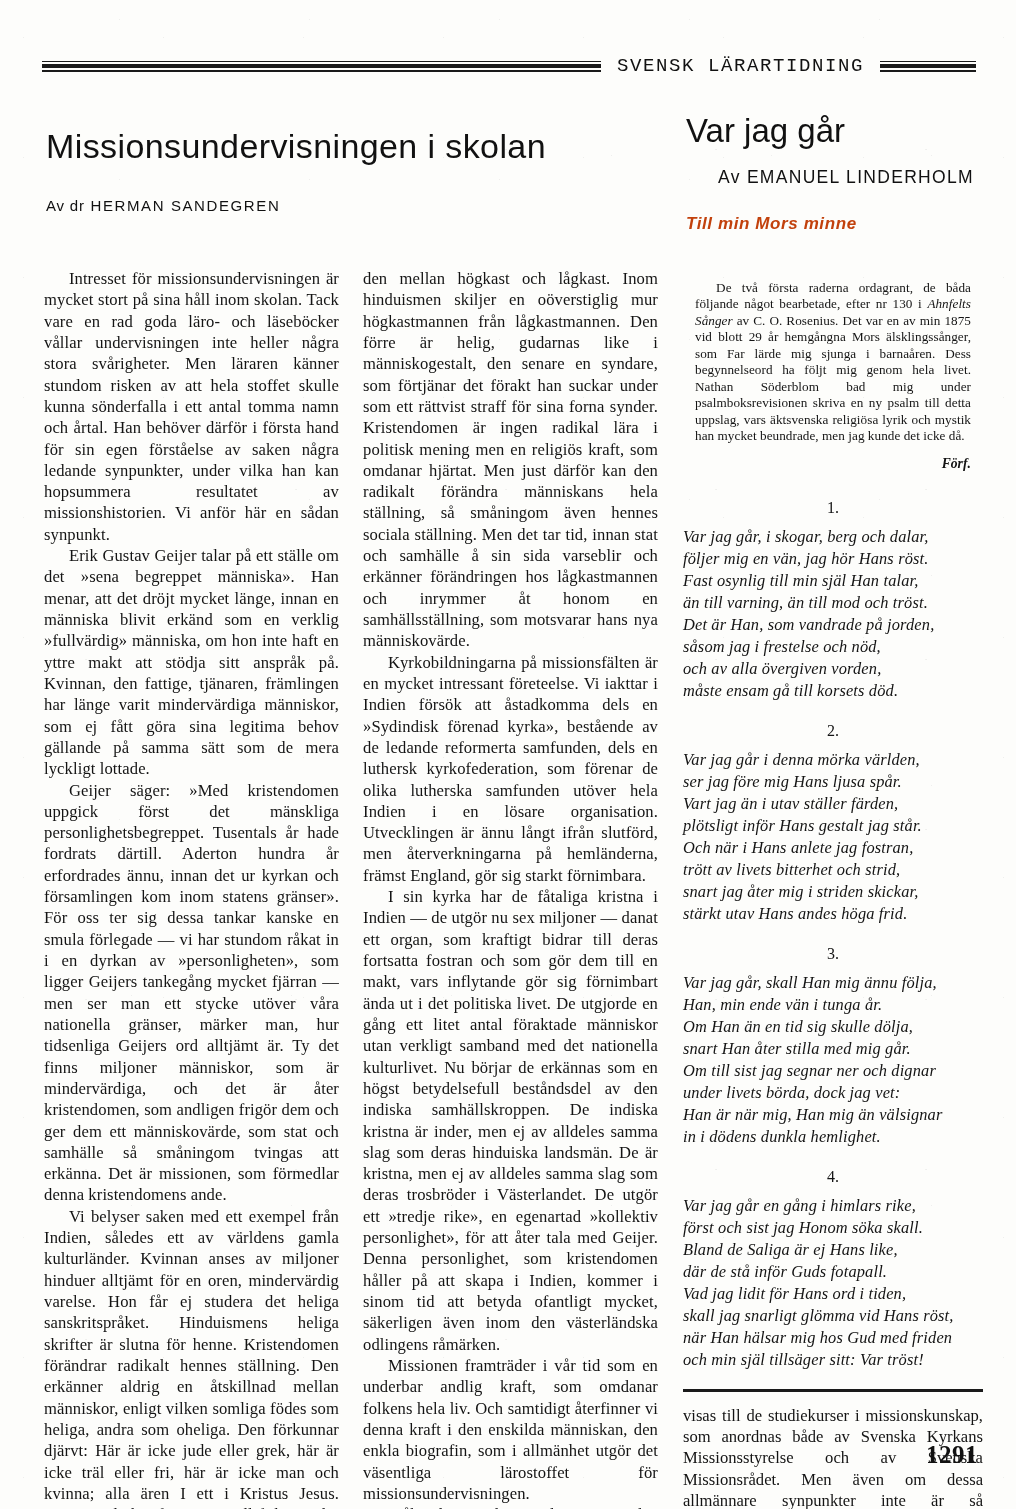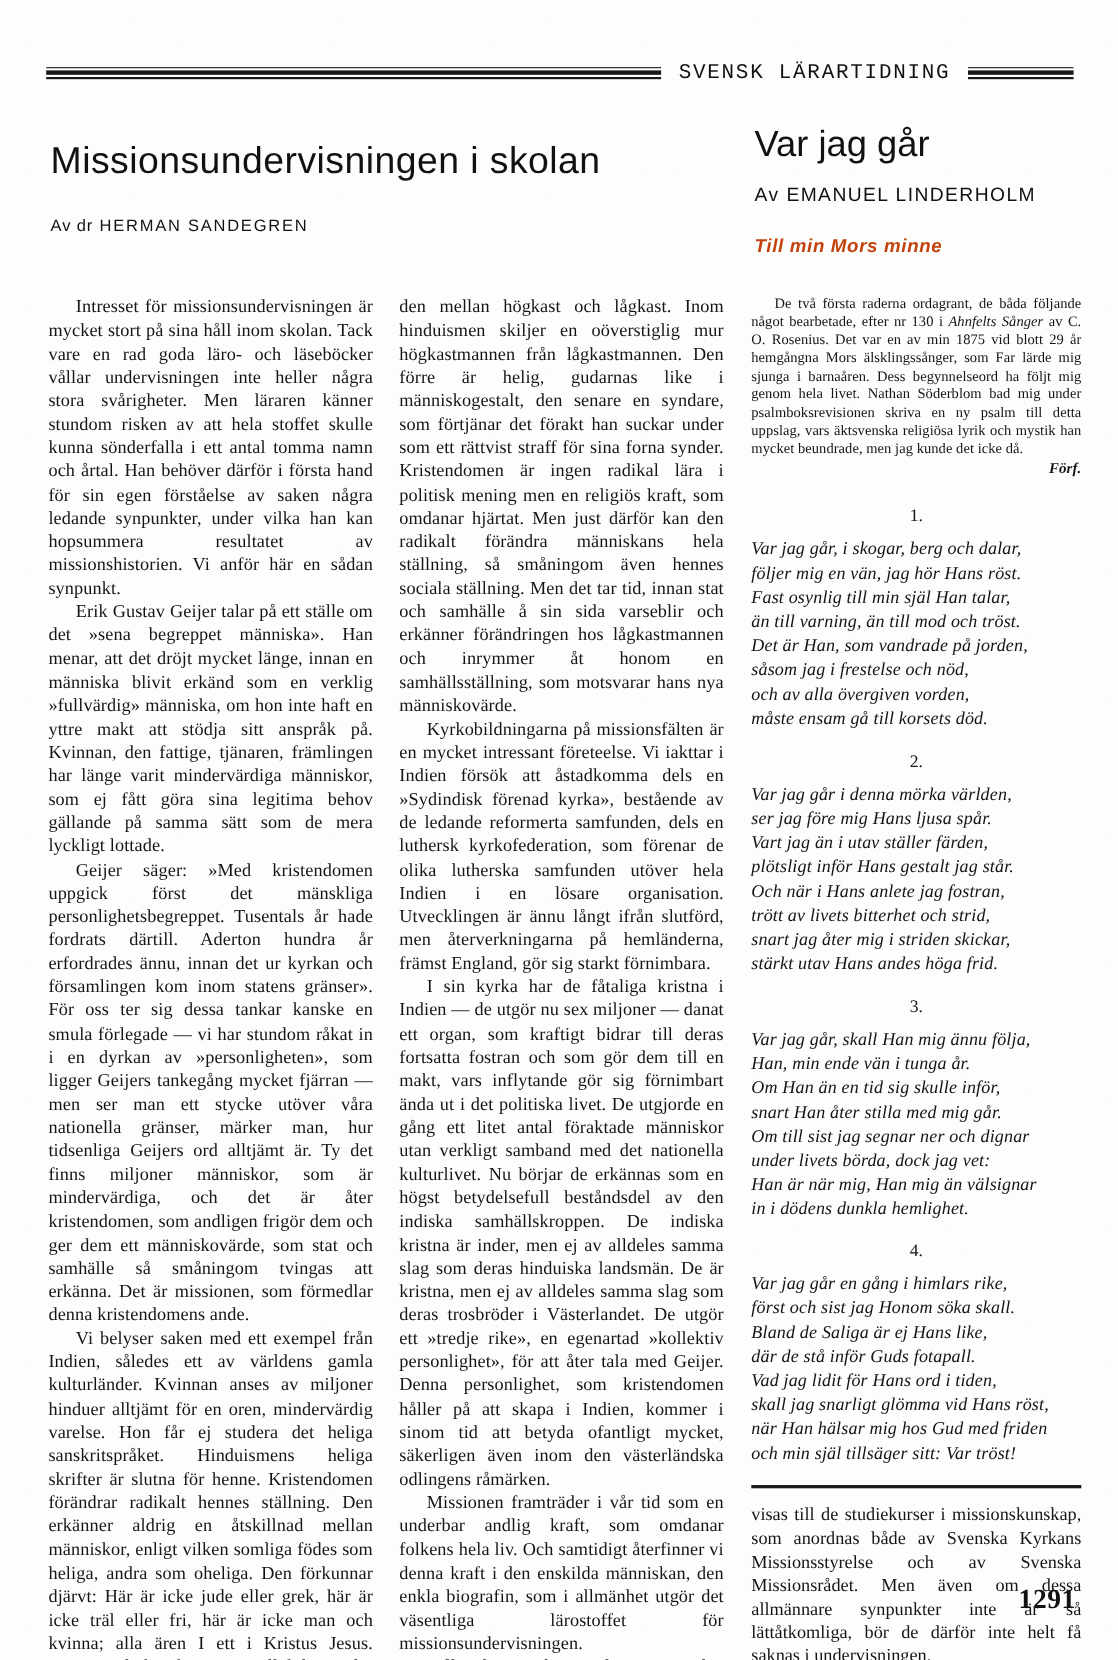--- a/index.html
+++ b/index.html
@@ -90,20 +90,21 @@
     font-size: 33px;
     color: #111;
     line-height: 1.1;
   }
   .poem-byline {
     margin-top: 18px;
     font-family: "Liberation Sans", sans-serif;
     font-size: 17.5px;
     letter-spacing: 1.3px;
     color: #111;
+    margin-left: 32px;
   }
   .poem-dedication {
     margin-top: 26px;
     font-family: "Liberation Sans", sans-serif;
     font-style: italic;
     font-weight: bold;
     font-size: 17px;
     letter-spacing: 0.6px;
     color: #c2410c;
   }
@@ -124,21 +125,21 @@
     text-align: justify;
     text-justify: inter-word;
     hyphens: manual;
     text-indent: 1.5em;
     letter-spacing: 0.1px;
   }
   .body-text p.noindent { text-indent: 0; }
 
   
   .note p {
-    margin: 0;
+    margin: 12px;
     font-size: 13.2px;
     line-height: 1.245;
     text-align: justify;
     text-indent: 1.6em;
     letter-spacing: 0.05px;
   }
   .note .sig {
     text-align: right;
     text-indent: 0;
     font-style: italic;
@@ -283,21 +284,21 @@
         <div>Och när i Hans anlete jag fostran,</div>
         <div>trött av livets bitterhet och strid,</div>
         <div>snart jag åter mig i striden skickar,</div>
         <div>stärkt utav Hans andes höga frid.</div>
       </div>
 
       <div class="stanza-num">3.</div>
       <div class="stanza">
         <div>Var jag går, skall Han mig ännu följa,</div>
         <div>Han, min ende vän i tunga år.</div>
-        <div>Om Han än en tid sig skulle inför,</div>
+        <div>Om Han än en tid sig skulle dölja,</div>
         <div>snart Han åter stilla med mig går.</div>
         <div>Om till sist jag segnar ner och dignar</div>
         <div>under livets börda, dock jag vet:</div>
         <div>Han är när mig, Han mig än välsignar</div>
         <div>in i dödens dunkla hemlighet.</div>
       </div>
 
       <div class="stanza-num">4.</div>
       <div class="stanza">
         <div>Var jag går en gång i himlars rike,</div>

